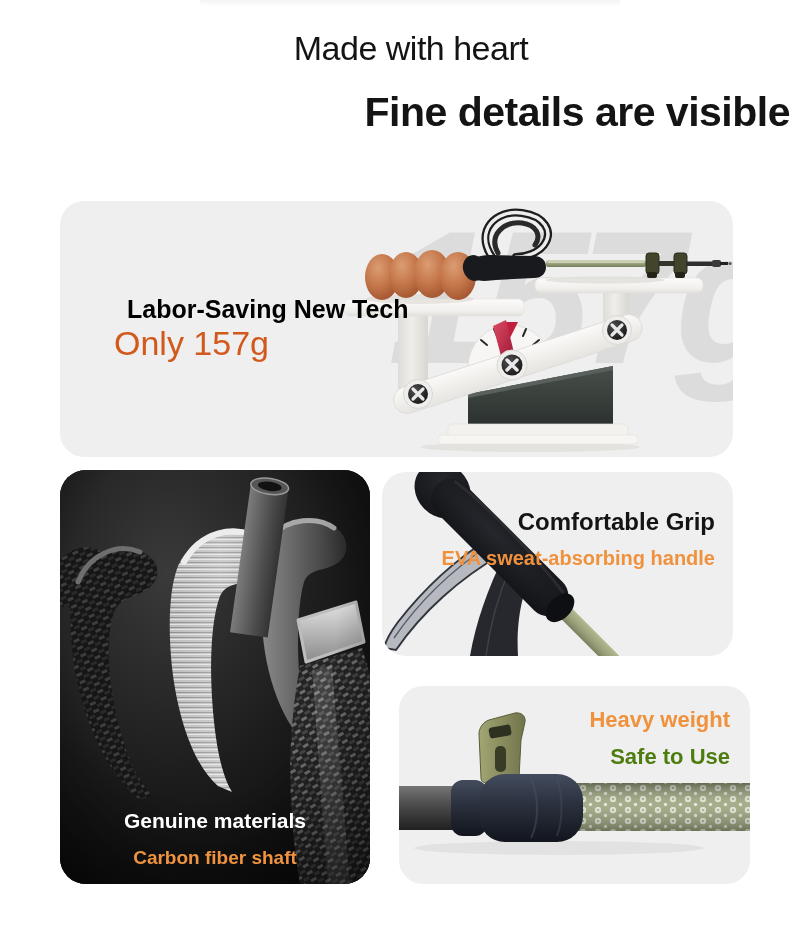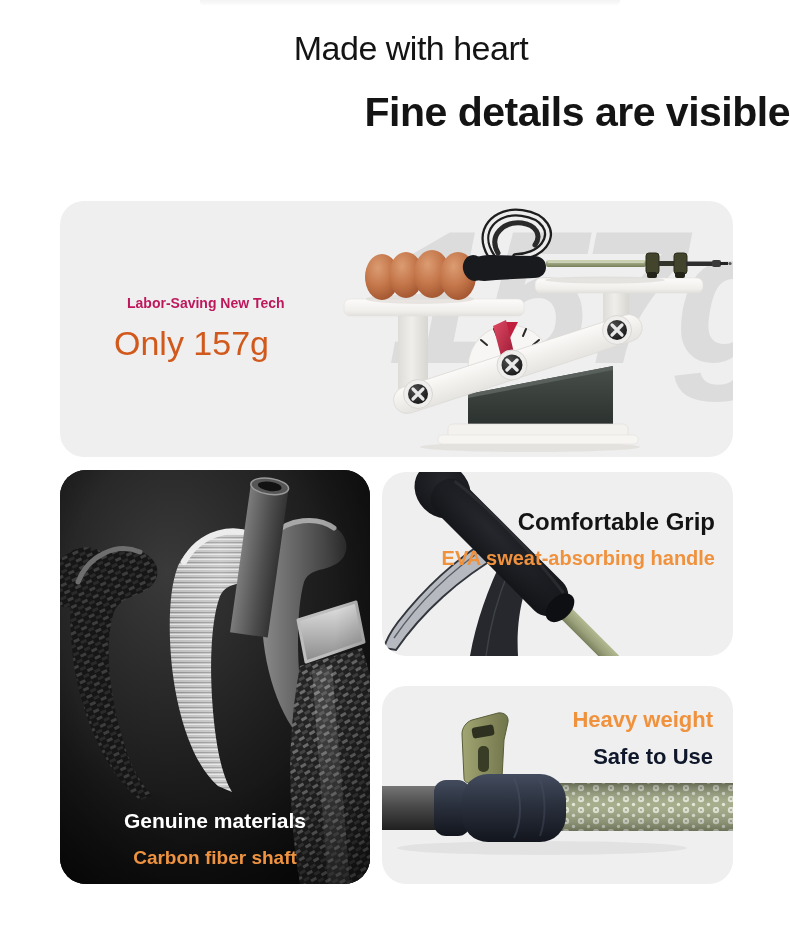--- a/index.html
+++ b/index.html
@@ -17,36 +17,36 @@
   }
   .subtitle{
     position:absolute;left:0;top:89px;width:100%;text-align:right;
     font-size:41px;line-height:46px;font-weight:bold;letter-spacing:-0.5px;margin:0;
   }
   .card{position:absolute;background:#efefef;border-radius:24px;overflow:hidden;}
   .card svg{position:absolute;inset:0;display:block;}
   .card-weight{left:60px;top:201px;width:673px;height:256px;}
   .card-materials{left:60px;top:470px;width:310px;height:414px;background:#101010;border-radius:26px;}
   .card-grip{left:382px;top:472px;width:351px;height:184px;}
-  .card-lock{left:382px;top:686px;width:351px;height:198px;}
-
-  .weight-title{position:absolute;left:67px;top:94px;font-size:14px;font-weight:bold;color:#be185d;}
+  .card-lock{left:399px;top:686px;width:351px;height:198px;}
+
+  .weight-title{position:absolute;left:67px;top:94px;font-size:25px;font-weight:bold;color:#000000;}
   .weight-highlight{position:absolute;left:54px;top:122px;font-size:34px;line-height:40px;font-weight:normal;color:#d2591c;}
 
   .materials-text{position:absolute;left:0;top:338px;width:100%;text-align:center;}
   .materials-title{font-size:21px;line-height:26px;font-weight:bold;color:#ffffff;}
   .materials-subtitle{margin-top:12px;font-size:19px;line-height:24px;font-weight:bold;color:#ef9340;}
 
   .grip-text{position:absolute;right:18px;top:36px;text-align:right;}
   .grip-title{font-size:24px;line-height:28px;font-weight:bold;color:#141414;}
   .grip-subtitle{margin-top:10px;font-size:20px;line-height:24px;font-weight:bold;color:#f0923d;}
 
   .lock-text{position:absolute;right:20px;top:20px;text-align:right;}
   .lock-title-orange{font-size:22px;line-height:28px;font-weight:bold;color:#f0923d;}
-  .lock-title-black{margin-top:9px;font-size:22px;line-height:28px;font-weight:bold;color:#0f172a;}
+  .lock-title-black{margin-top:9px;font-size:22px;line-height:28px;font-weight:bold;color:#4d7c0f;}
 </style>
 </head>
 <body>
 
 <div class="page">
 
   <div class="top-sliver"></div>
 
   <h1 class="title">Made with heart</h1>
   <h2 class="subtitle">Fine details are visible</h2>

